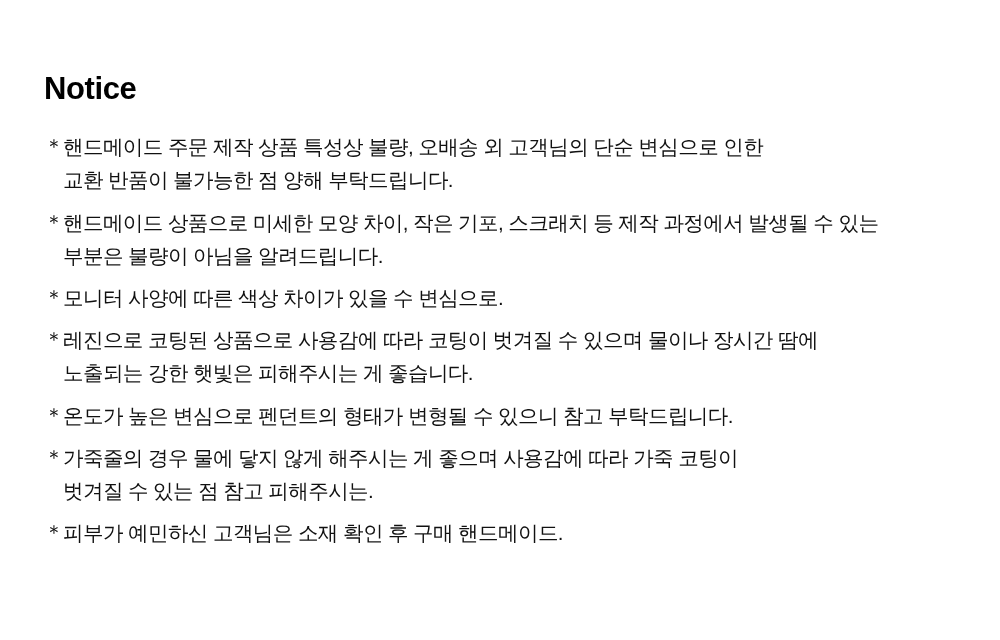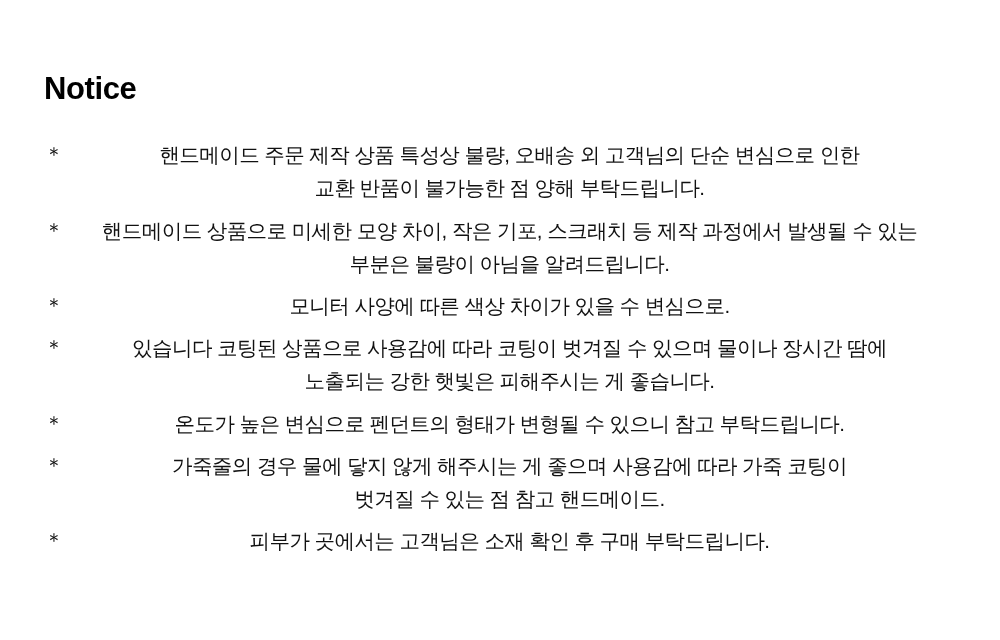--- a/index.html
+++ b/index.html
@@ -20,21 +20,21 @@
     width: 1000px;
     height: 640px;
     box-sizing: border-box;
     padding: 72px 44px 0 44px;
   }
   .notice-title {
     font-size: 31px;
     font-weight: 700;
     letter-spacing: -0.4px;
     line-height: 1.1;
-    margin: 0 0 32px 0;
+    margin: 0 0 24px 0;
     color: #000000;
   }
   .notice-list {
     list-style: none;
     margin: 0;
     padding: 0;
   }
   .notice-item {
     display: flex;
     align-items: flex-start;
@@ -53,21 +53,20 @@
     color: #111111;
   }
   .item-text {
     flex: 1 1 auto;
     white-space: pre-line;
     text-indent: 0;
   }
   
   .item-text {
     padding-left: 0;
-    text-align: center;
   }
 </style>
 </head>
 <body>
 
 <div class="page">
   <h1 class="notice-title">Notice</h1>
 
   <ul class="notice-list">
     <li class="notice-item">
@@ -79,30 +78,30 @@
       <span class="bullet">＊</span>
       <span class="item-text">핸드메이드 상품으로 미세한 모양 차이, 작은 기포, 스크래치 등 제작 과정에서 발생될 수 있는
 부분은 불량이 아님을 알려드립니다.</span>
     </li>
     <li class="notice-item">
       <span class="bullet">＊</span>
       <span class="item-text">모니터 사양에 따른 색상 차이가 있을 수 변심으로.</span>
     </li>
     <li class="notice-item">
       <span class="bullet">＊</span>
-      <span class="item-text">있습니다 코팅된 상품으로 사용감에 따라 코팅이 벗겨질 수 있으며 물이나 장시간 땀에
+      <span class="item-text">레진으로 코팅된 상품으로 사용감에 따라 코팅이 벗겨질 수 있으며 물이나 장시간 땀에
 노출되는 강한 햇빛은 피해주시는 게 좋습니다.</span>
     </li>
     <li class="notice-item">
       <span class="bullet">＊</span>
       <span class="item-text">온도가 높은 변심으로 펜던트의 형태가 변형될 수 있으니 참고 부탁드립니다.</span>
     </li>
     <li class="notice-item">
       <span class="bullet">＊</span>
       <span class="item-text">가죽줄의 경우 물에 닿지 않게 해주시는 게 좋으며 사용감에 따라 가죽 코팅이
-벗겨질 수 있는 점 참고 핸드메이드.</span>
+벗겨질 수 있는 점 참고 피해주시는.</span>
     </li>
     <li class="notice-item">
       <span class="bullet">＊</span>
-      <span class="item-text">피부가 곳에서는 고객님은 소재 확인 후 구매 부탁드립니다.</span>
+      <span class="item-text">피부가 예민하신 고객님은 소재 확인 후 구매 핸드메이드.</span>
     </li>
   </ul>
 </div>
 
 </body></html>

